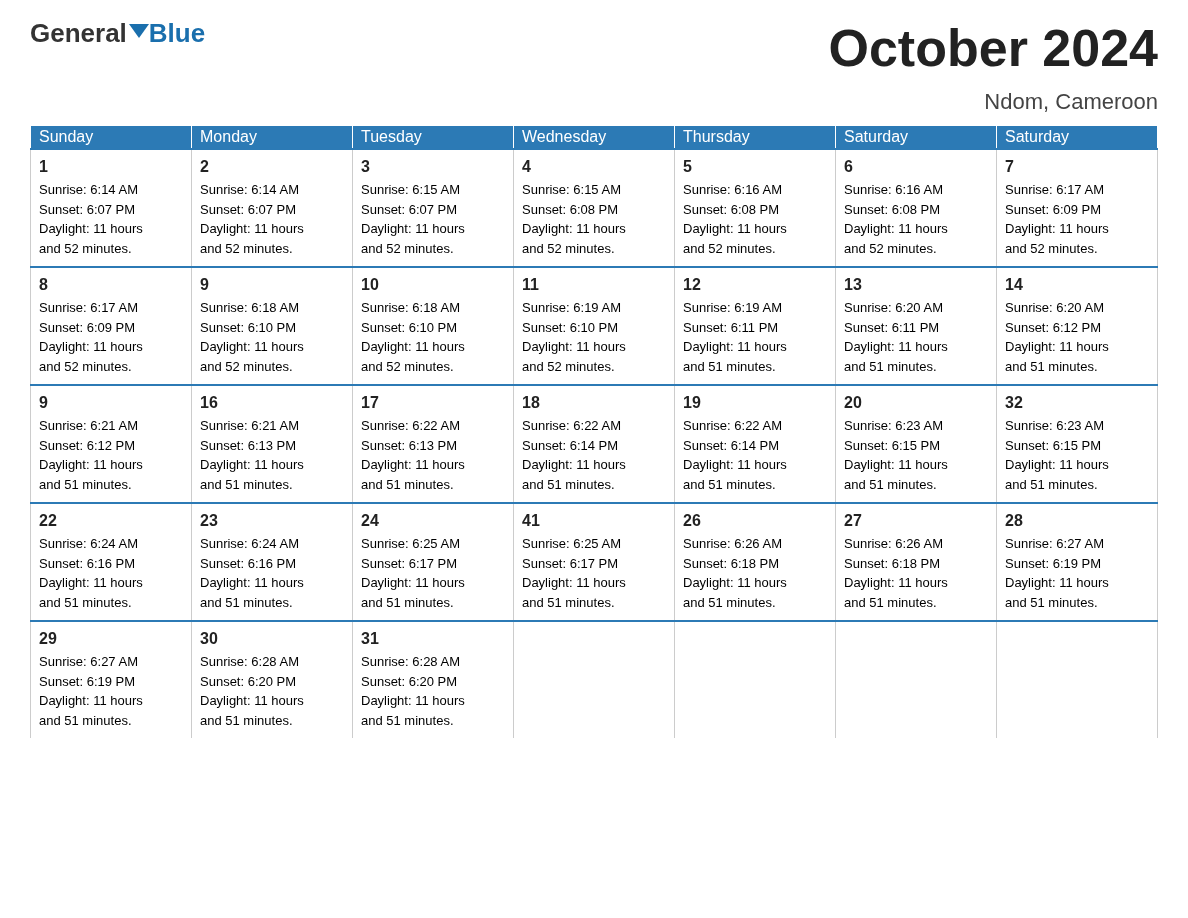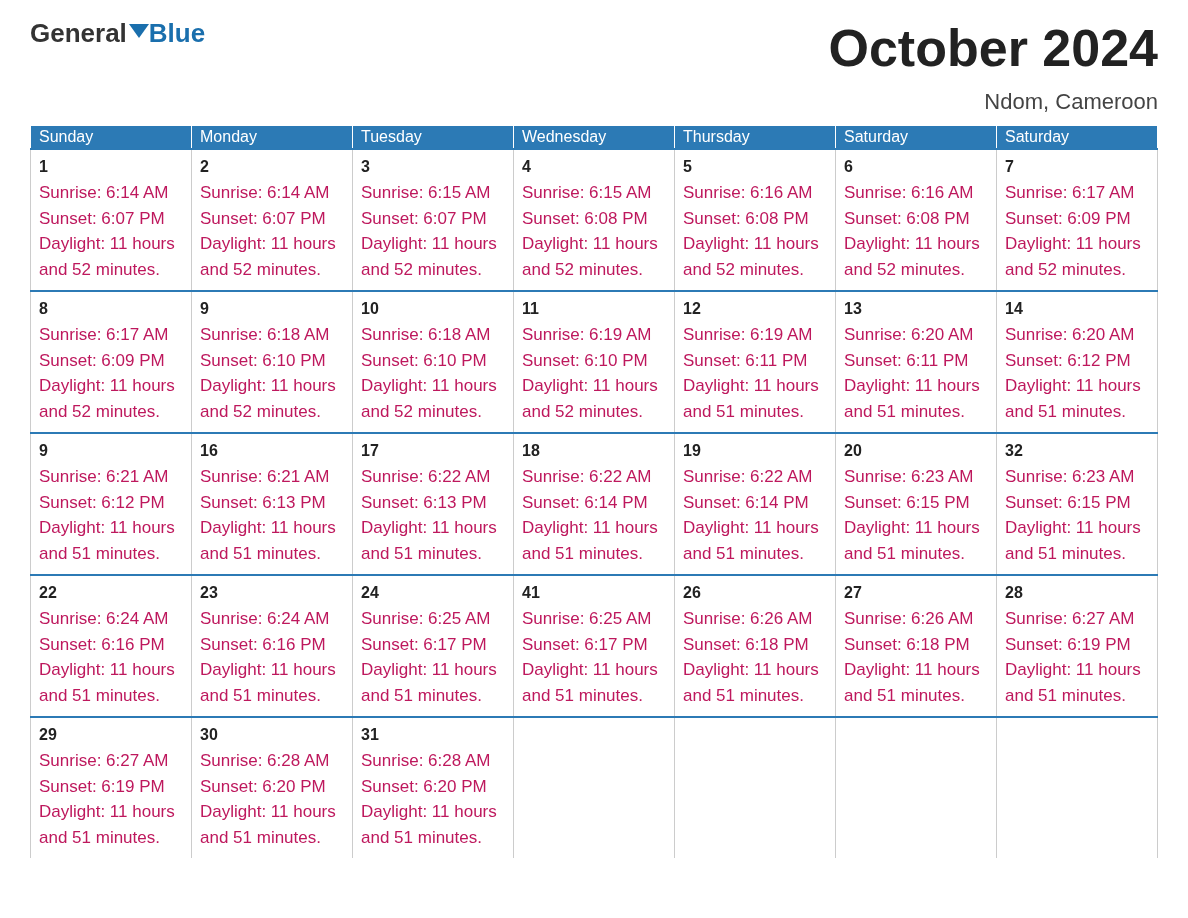--- a/index.html
+++ b/index.html
@@ -91,23 +91,23 @@
       border-top: 2px solid #2c7ab5;
     }
     .day-number {
       font-size: 16px;
       font-weight: bold;
       color: #222;
       margin-bottom: 4px;
       display: block;
     }
     .day-info {
-      font-size: 17px;
+      font-size: 13px;
       line-height: 1.5;
-      color: #be185d;
+      color: #000000;
     }
     .calendar tr td {
       border-bottom: none;
     }
   </style>
 </head>
 <body>
 
 <div class="header">
   <div class="logo">

